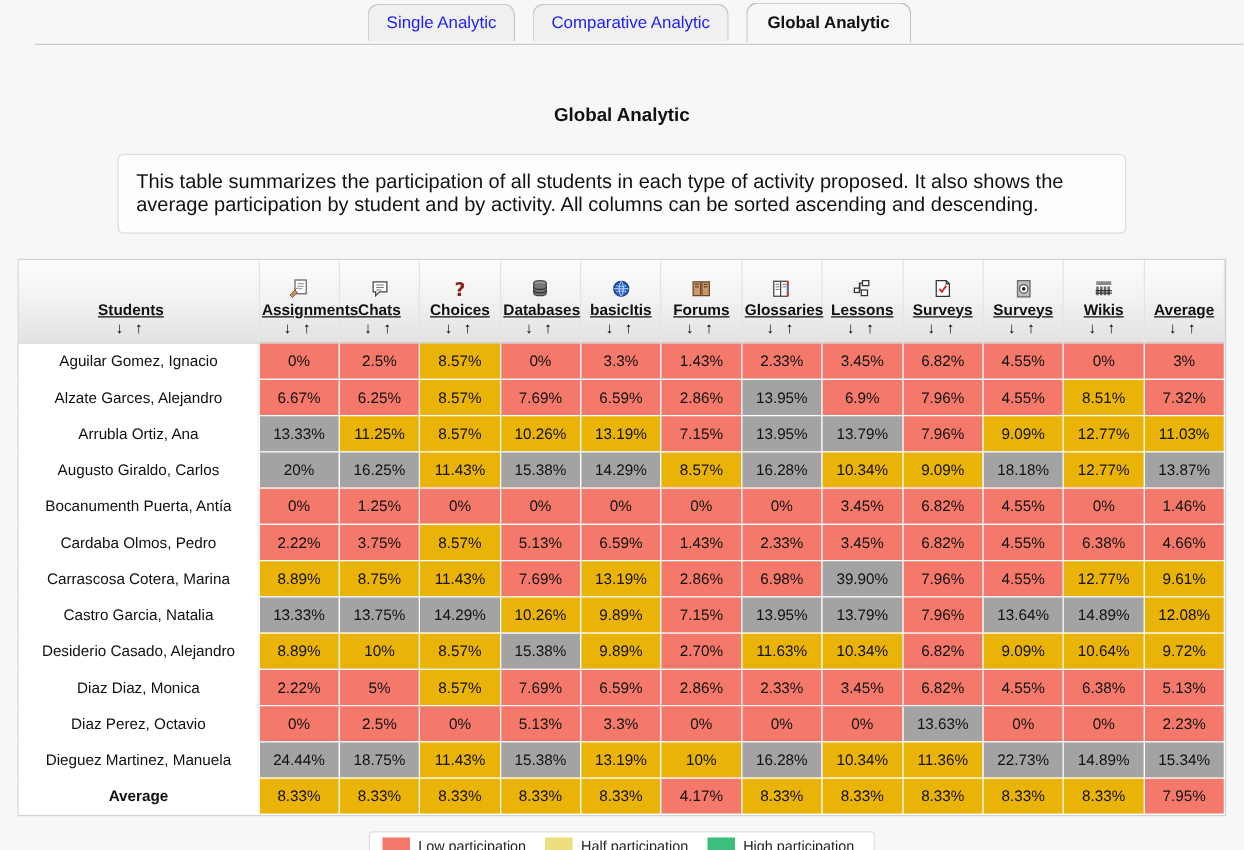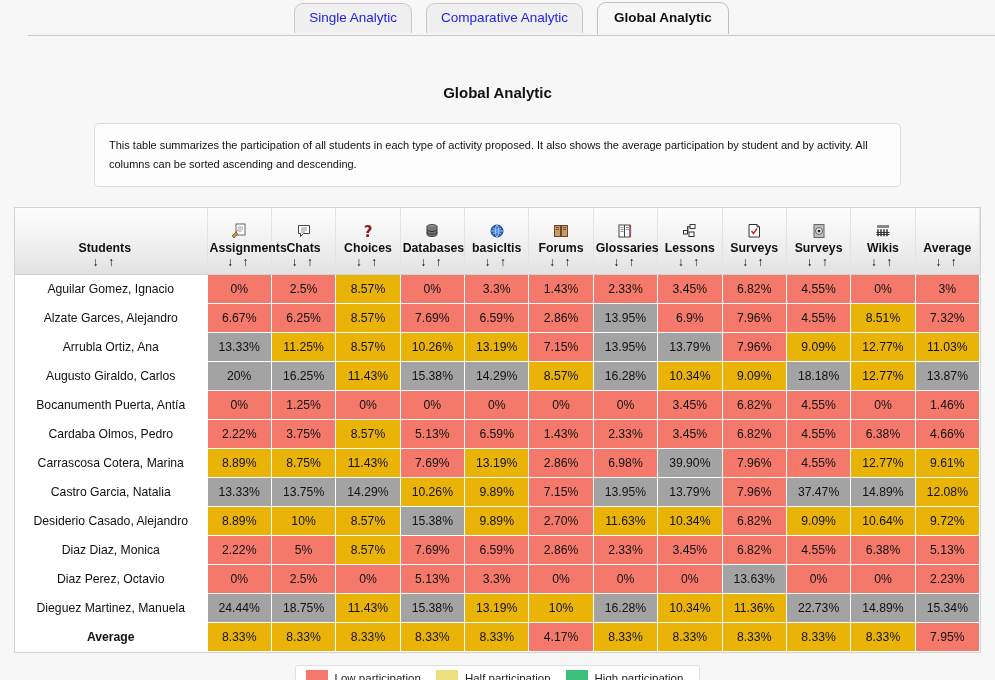--- a/index.html
+++ b/index.html
@@ -61,21 +61,21 @@
     color: #111;
     margin: 48px 0 22px 0;
   }
 
   .info-box {
     margin: 16px 80px 20px 80px;
     border: 1px solid #ddd;
     border-radius: 5px;
     background: #fdfdfd;
     padding: 12px 14px;
-    font-size: 11px;
+    font-size: 16px;
     color: #111;
     line-height: 19px;
   }
 
   
   .table-wrap {
     border: 1px solid #d2d2d2;
     background: #fff;
     margin: 0 0 0 0;
   }
@@ -102,21 +102,21 @@
     width: 192px;
     padding-right: 14px;
   }
   .hdr-icon {
     display: block;
     height: 17px;
     line-height: 17px;
     margin-bottom: 1px;
   }
   .hdr-icon svg { vertical-align: middle; }
-  .hdr-label { display: block; white-space: nowrap; }
+  .hdr-label { display: block; white-space: nowrap; text-decoration: underline; }
   .sortarrows {
     display: block;
     font-size: 12px;
     letter-spacing: 3px;
     line-height: 13px;
     margin-top: 1px;
     color: #000;
   }
 
   table.grid td {
@@ -406,21 +406,21 @@
             <td class="name">Castro Garcia, Natalia</td>
             <td class="c-high">13.33%</td>
             <td class="c-high">13.75%</td>
             <td class="c-high">14.29%</td>
             <td class="c-half">10.26%</td>
             <td class="c-half">9.89%</td>
             <td class="c-low">7.15%</td>
             <td class="c-high">13.95%</td>
             <td class="c-high">13.79%</td>
             <td class="c-low">7.96%</td>
-            <td class="c-high">37.47%</td>
+            <td class="c-high">13.64%</td>
             <td class="c-high">14.89%</td>
             <td class="c-half">12.08%</td>
           </tr>
           <tr>
             <td class="name">Desiderio Casado, Alejandro</td>
             <td class="c-half">8.89%</td>
             <td class="c-half">10%</td>
             <td class="c-half">8.57%</td>
             <td class="c-high">15.38%</td>
             <td class="c-half">9.89%</td>

